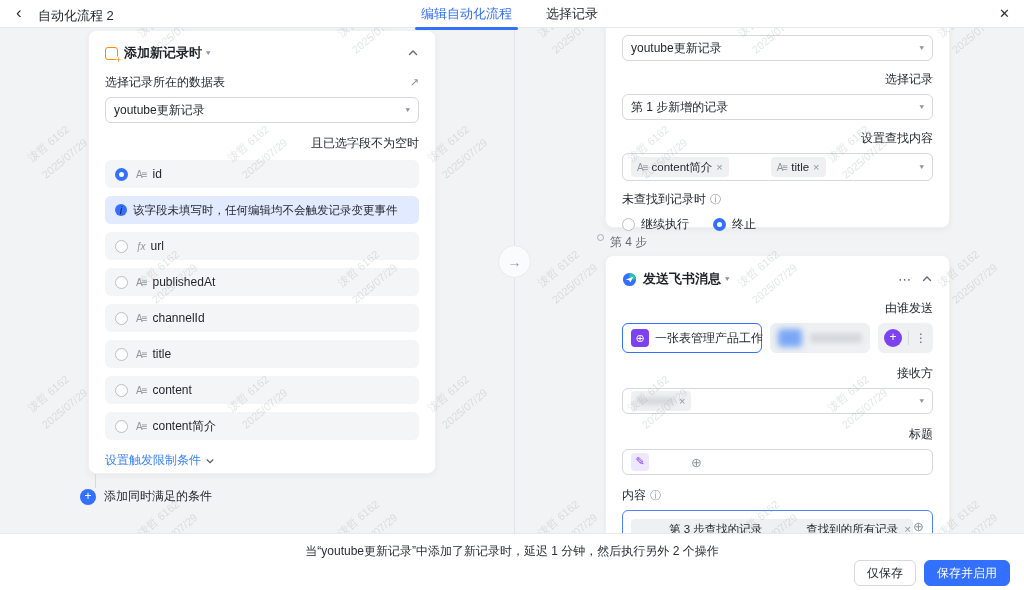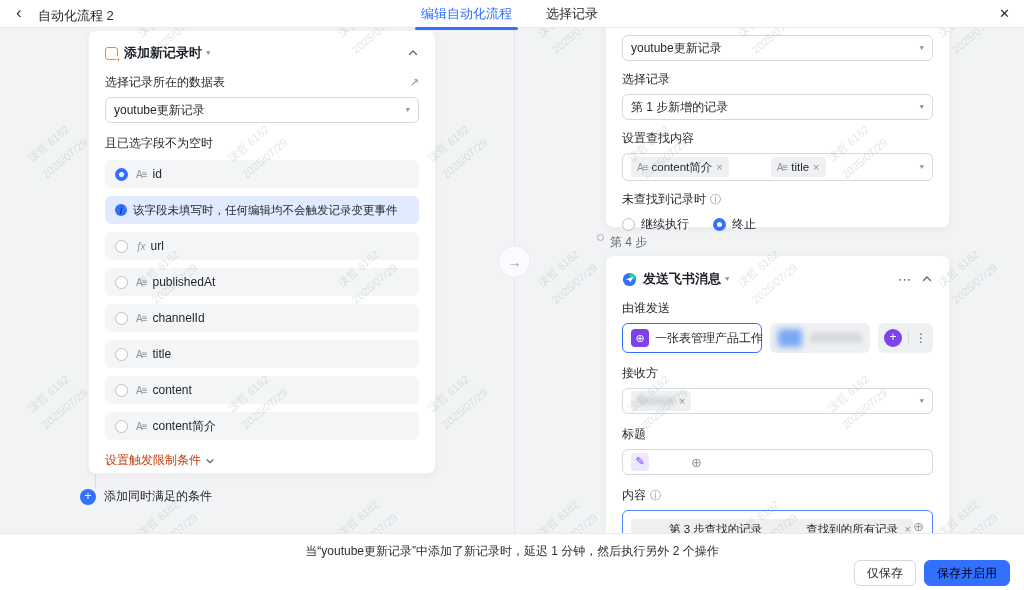--- a/index.html
+++ b/index.html
@@ -17,21 +17,21 @@
   .tab2 { left:546px; }
   .close { position:absolute; right:14px; top:6px; font-size:13px; color:#2b2f36; cursor:pointer; }
 
   
   .main { position:absolute; left:0; top:28px; width:1024px; height:505px; background:#f2f3f5; overflow:hidden; }
   .wm-layer { position:absolute; inset:0; z-index:40; pointer-events:none; overflow:hidden; }
   .wm { position:absolute; white-space:pre; transform:rotate(-40deg); font-size:11px; line-height:22px; color:rgba(145,168,160,.28); }
 
   .card { position:absolute; background:#fff; border-radius:8px; box-shadow:0 2px 6px rgba(31,35,41,.05); border:1px solid #f0f1f3; }
 
-  .label { font-size:12px; color:#1f2329; }
+  .label { font-size:12px; color:#1f2329;text-align:right; }
 
   .select, .inputbox { display:flex; align-items:center; height:26px; border:1px solid #d5d8dc; border-radius:6px; background:#fff; padding:0 8px; font-size:12px; color:#1f2329; cursor:pointer;gap:36px; }
   .select .grow { flex:1; }
   .caret { font-size:9px; color:#8f959e; transform:scaleY(.8); }
 
   .fieldrow { display:flex; align-items:center; height:28px; background:#f4f5f7; border-radius:6px; padding:0 10px; margin-top:8px; cursor:pointer; }
   .radio { width:13px; height:13px; border-radius:50%; border:1px solid #bbbfc4; background:#fff; flex:none; }
   .radio.on { border:4px solid #3370ff; }
   .ficon { font-size:10px; color:#8f959e; margin:0 6px 0 8px; letter-spacing:-1px; white-space:nowrap; }
   .fieldrow .fname { font-size:12px; color:#1f2329; }
@@ -43,21 +43,21 @@
   .hdr { display:flex; align-items:center; }
   .hdr .title { font-size:13px; font-weight:bold; color:#1f2329; margin:0 4px 0 6px; }
   .hdr .right { margin-left:auto; display:flex; align-items:center; gap:10px; color:#646a73; }
 
   .rec-icon { width:13px; height:13px; border:1.5px solid #ff8800; border-radius:3px; position:relative; flex:none; }
   .rec-icon::after { content:"+"; position:absolute; right:-4px; bottom:-5px; font-size:9px; color:#ff8800; background:#fff; border-radius:50%; line-height:8px; }
 
   .chip { display:inline-flex; align-items:center; gap:4px; height:20px; background:#eff0f2; border-radius:4px; padding:0 6px; font-size:11.5px; color:#1f2329; }
   .chip .x { color:#8f959e; font-size:11px; cursor:pointer; }
 
-  .linkrow { display:flex; align-items:center; gap:4px; font-size:12px; color:#c2410c; cursor:pointer; }
+  .linkrow { display:flex; align-items:center; gap:4px; font-size:12px; color:#3b82f6; cursor:pointer; }
 
   .plusrow { position:absolute; left:80px; top:460px; display:flex; align-items:center; gap:8px; cursor:pointer; }
   .plus-circle { width:16px; height:16px; border-radius:50%; background:#3370ff; color:#fff; font-size:12px; line-height:15px; text-align:center; }
   .plusrow span.t { font-size:12px; color:#1f2329; }
   .plus-stem { position:absolute; left:95px; top:446px; width:1px; height:14px; background:#d8dbde; }
 
   .vline { position:absolute; left:514px; top:0; width:1px; height:505px; background:#e2e4e8; }
   .arrow-circle { position:absolute; left:498px; top:217px; width:33px; height:33px; border-radius:50%; background:#fafbfc; border:1px solid #e8eaed; display:flex; align-items:center; justify-content:center; color:#8f959e; font-size:14px; }
 
   .steprow { position:absolute; left:597px; top:206px; display:flex; align-items:flex-start; gap:6px; }
@@ -83,21 +83,21 @@
   .textarea { border:1.5px solid #4e83fd; border-radius:6px; background:#fff; padding:8px; display:flex; align-items:flex-start; height:52px; }
   .combo-chip { display:inline-flex; align-items:center; height:20px; background:#eff0f2; border-radius:4px; font-size:11.5px; overflow:hidden; }
   .combo-chip .seg { padding:0 6px; white-space:nowrap;margin-left:32px; }
   .combo-div { width:1px; height:12px; background:#d5d8dc; }
 
   
   .footer { position:absolute; left:0; top:533px; width:1024px; height:57px; background:#fff; border-top:1px solid #e7e9eb; z-index:5; }
   .summary { position:absolute; left:0; right:0; top:9px; text-align:center; font-size:12px; color:#2b2f36; }
   .btn { position:absolute; top:26px; height:26px; border-radius:6px; font-size:12px; padding:0 12px; line-height:24px; cursor:pointer; }
   .btn.ghost { right:108px; background:#fff; border:1px solid #d5d8dc; color:#1f2329; }
-  .btn.primary { right:14px; background:#3370ff; border:1px solid #3370ff; color:#000000; }
+  .btn.primary { right:14px; background:#3370ff; border:1px solid #3370ff; color:#ffffff; }
 
   .mt12 { margin-top:12px; } .mt10 { margin-top:10px; } .mt6 { margin-top:6px; } .mt8 { margin-top:8px; }
   .lblrow { display:flex; align-items:center; }
   .lblrow .spacer { flex:1; }
   .ext-icon, .help { color:#8f959e; font-size:11px; }
   svg.chev { display:block; }
 </style>
 </head>
 <body>
 

